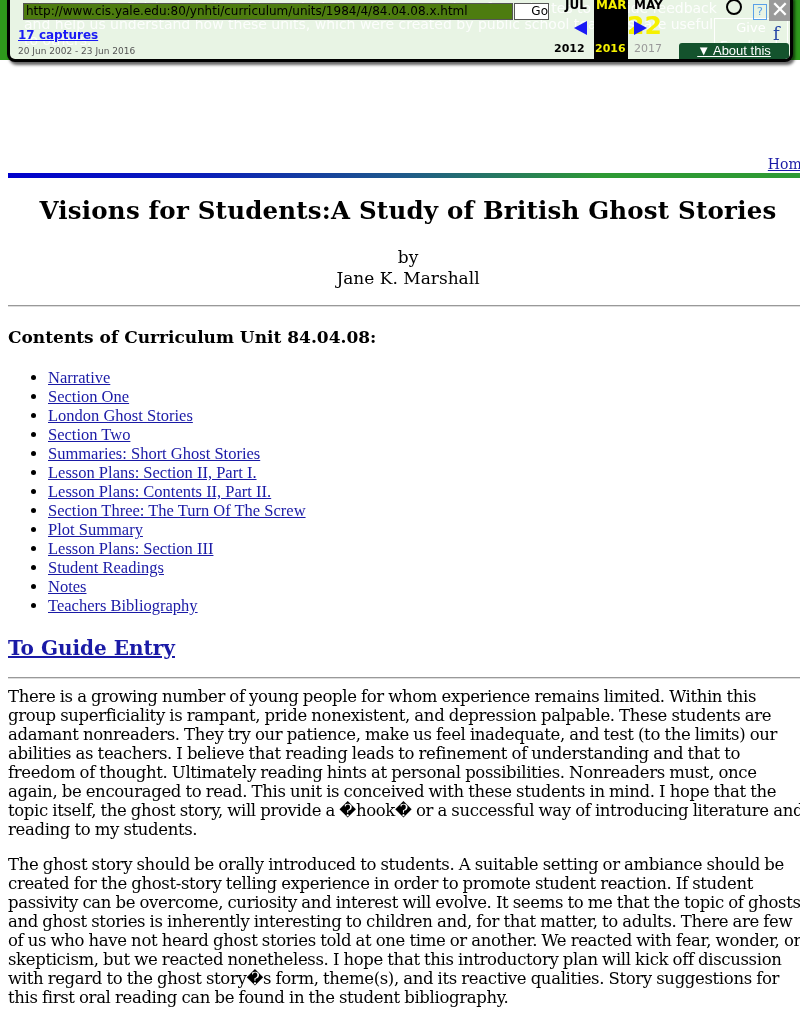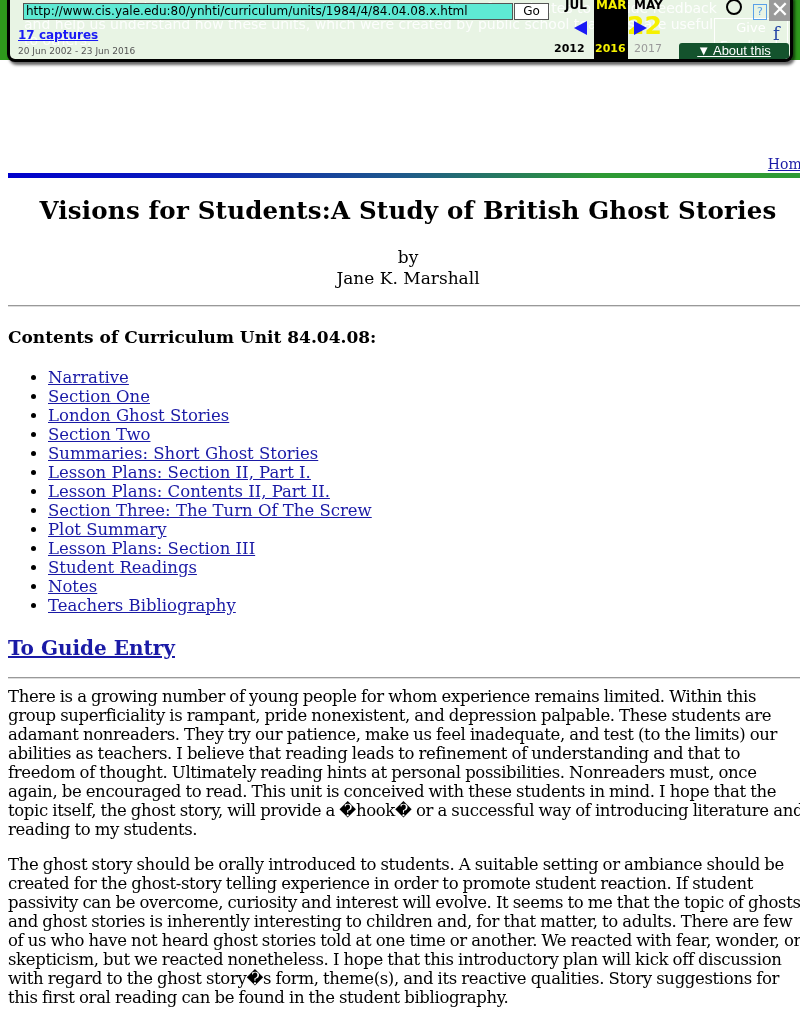--- a/index.html
+++ b/index.html
@@ -23,28 +23,28 @@
     box-sizing: border-box;
     overflow: hidden;
   }
   .wb-ghost {
     position: absolute; left: 14px; top: 4px; width: 700px;
     color: #ffffff; font-family: "DejaVu Sans", sans-serif; font-size: 14px; line-height: 16px;
     opacity: 0.9;
   }
   .wb-url {
     position: absolute; left: 13px; top: 7px; width: 484px; height: 15px;
-    border: 1px solid #555; background: #5eead4;
+    border: 1px solid #555; background: #4d7c0f;
     font-family: "DejaVu Sans", sans-serif; font-size: 12px; line-height: 15px;
     padding: 0 2px; box-sizing: content-box;
   }
   .wb-go {
     position: absolute; left: 504px; top: 7px; width: 33px; height: 15px;
     border: 1px solid #555; background: #fff;
-    font-family: "DejaVu Sans", sans-serif; font-size: 12px; line-height: 15px; text-align: center;
+    font-family: "DejaVu Sans", sans-serif; font-size: 12px; line-height: 15px; text-align: right;
   }
   .wb-captures {
     position: absolute; left: 8px; top: 32px;
     font-family: "DejaVu Sans", sans-serif; font-size: 12px; font-weight: bold;
     color: #1a1af5; text-decoration: underline;
   }
   .wb-range {
     position: absolute; left: 8px; top: 50px;
     font-family: "DejaVu Sans", sans-serif; font-size: 9px; color: #555;
   }
@@ -105,21 +105,21 @@
   .title {
     position: absolute; left: 8px; top: 196px; width: 800px; text-align: center;
     font-size: 24.5px; font-weight: bold; letter-spacing: 0.2px;
   }
   .byline {
     position: absolute; left: 8px; top: 247px; width: 800px; text-align: center; font-size: 17px; line-height: 21px;
   }
   hr.rule { position: absolute; left: 8px; width: 792px; margin: 0; border: none; border-top: 1px solid #999; border-bottom: 1px solid #ddd; }
   .contents-head { position: absolute; left: 8px; top: 327px; font-size: 17px; font-weight: bold; }
   ul.toc { position: absolute; left: 8px; top: 368px; margin: 0; padding: 0 0 0 40px; list-style: disc; font-size: 16.5px; line-height: 19px; }
-  ul.toc a { color: #1a1aa6; text-decoration: underline; }
+  ul.toc a { color: #1a1aa6; text-decoration: underline; font-family: Liberation Serif, serif; }
   .guide-link { position: absolute; left: 8px; top: 636px; font-size: 20px; font-weight: bold; color: #1a1aa6; text-decoration: underline; }
   .para { position: absolute; left: 8px; width: 800px; margin: 0; font-size: 16.5px; line-height: 19px; letter-spacing: -0.35px; word-spacing: -0.5px; }
 </style>
 </head>
 <body>
 
 <div class="wb-outer">
   <div class="wb-bar">
     <div class="wb-ghost">When you are finished reading this curriculum unit, please take a few minutes to provide feedback and help us understand how these units, which were created by public school teachers, are useful to others.</div>
     <div class="wb-url">http://www.cis.yale.edu:80/ynhti/curriculum/units/1984/4/84.04.08.x.html</div>

